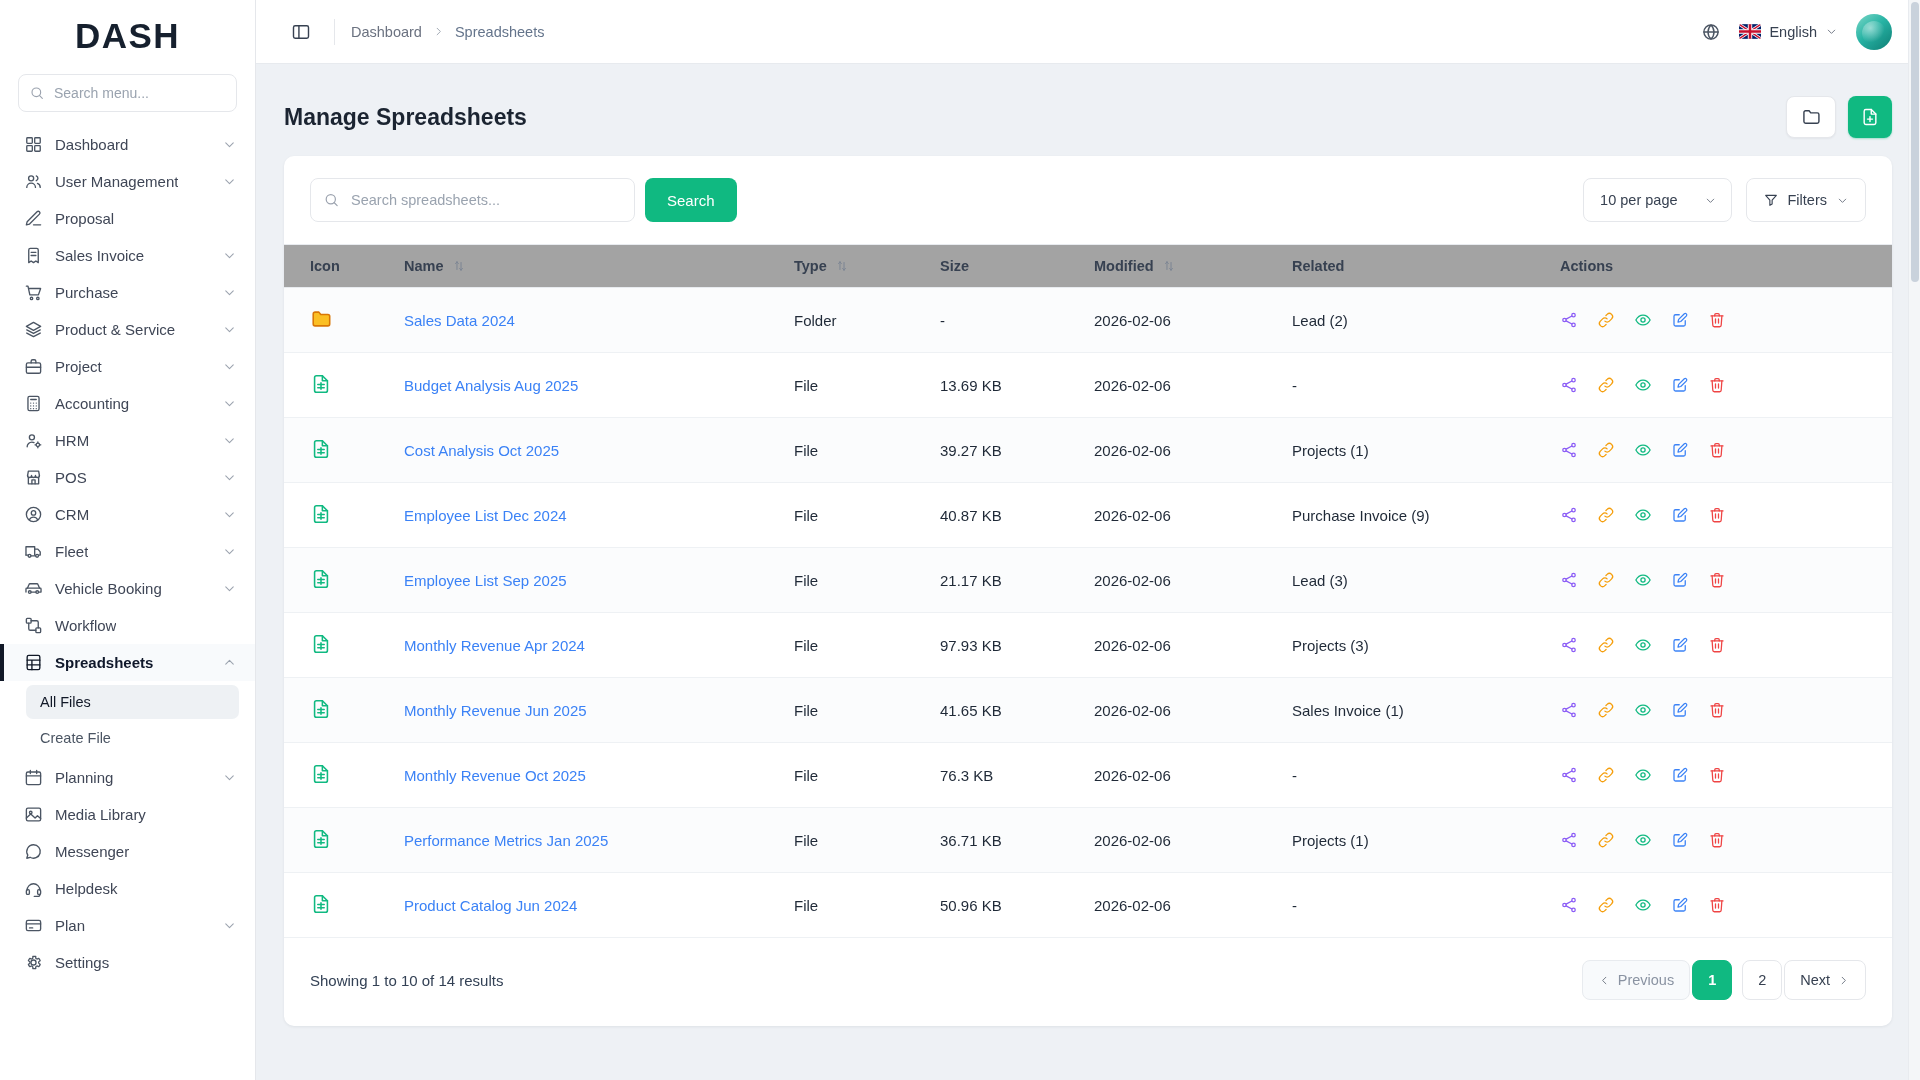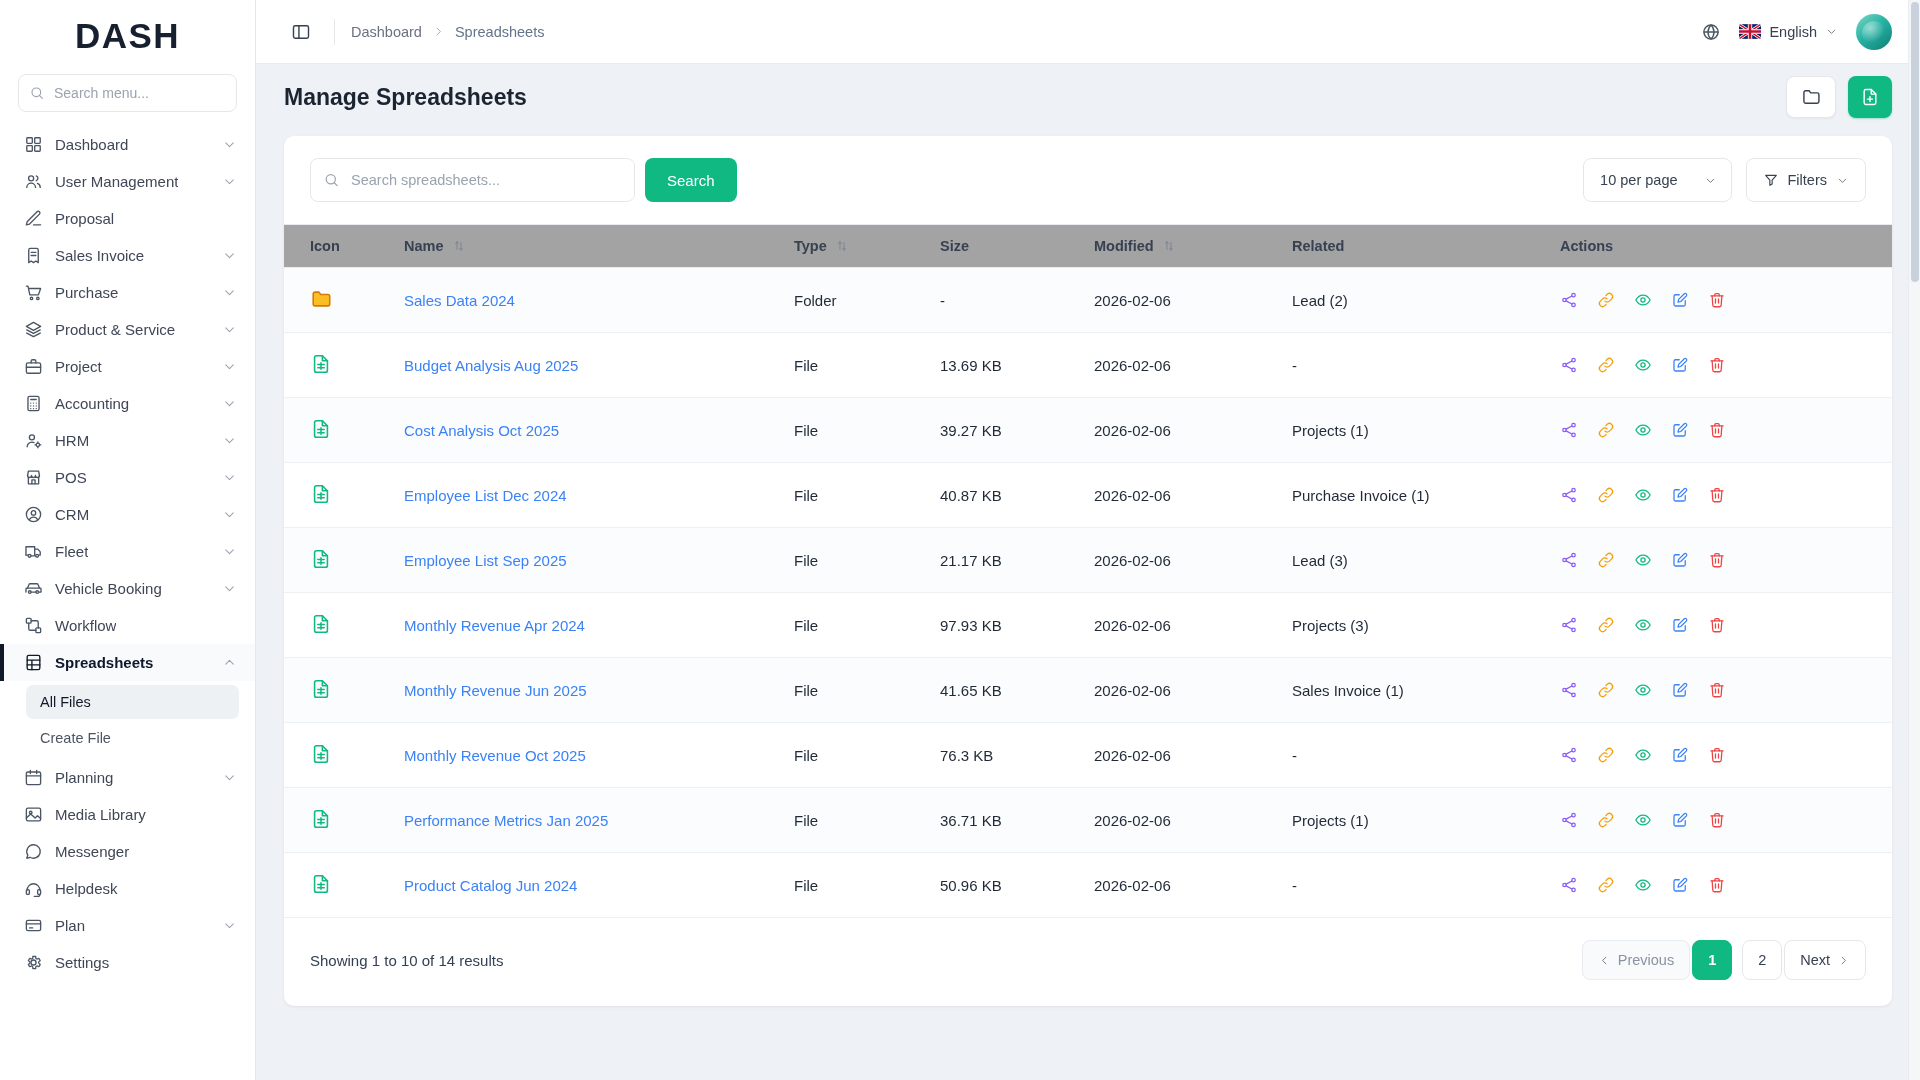--- a/index.html
+++ b/index.html
@@ -42,21 +42,21 @@
   .crumb-sep{width:13px;height:13px;color:#9ca3af}
   .topbar-right{margin-left:auto;display:flex;align-items:center;gap:18px}
   .globe{width:20px;height:20px;color:#4b5563;cursor:pointer}
   .lang{display:flex;align-items:center;gap:8px;cursor:pointer;font-size:14.5px;color:#374151}
   .flag{width:22px;height:15px;border-radius:2.5px;overflow:hidden}
   .chev{width:13px;height:13px;color:#6b7280}
   .avatar{width:36px;height:36px;border-radius:50%;background:linear-gradient(140deg,#7dd8c8 0%,#27b3a4 45%,#0e7d74 100%);cursor:pointer;position:relative;overflow:hidden;flex:none}
   .avatar::after{content:"";position:absolute;left:6px;top:7px;width:24px;height:24px;border-radius:50%;background:radial-gradient(circle at 35% 30%, rgba(255,255,255,.5), rgba(255,255,255,0) 62%)}
 
   
-  .content{flex:1;padding:12px 28px;overflow:hidden}
+  .content{flex:1;padding:32px 28px;overflow:hidden}
   .page-head{display:flex;align-items:center;justify-content:space-between}
   .page-title{font-size:23px;font-weight:700;color:#1b2431}
   .page-actions{display:flex;gap:12px}
   .btn-icon-white{width:50px;height:42px;background:#fff;border:1px solid #e5e7eb;border-radius:8px;display:flex;align-items:center;justify-content:center;color:#374151;cursor:pointer;box-shadow:0 1px 2px rgba(16,24,40,.05)}
   .btn-icon-green{width:44px;height:42px;background:#10b981;border:none;border-radius:8px;display:flex;align-items:center;justify-content:center;color:#fff;cursor:pointer;box-shadow:0 1px 2px rgba(16,185,129,.35)}
   .btn-icon-white .glyph,.btn-icon-green .glyph{width:20px;height:20px}
 
   .card{margin-top:18px;background:#fff;border-radius:10px;box-shadow:0 1px 3px rgba(16,24,40,.07);overflow:hidden}
   .toolbar{display:flex;align-items:center;justify-content:space-between;padding:22px 26px}
   .search-group{display:flex;align-items:center;gap:10px}
@@ -748,21 +748,21 @@
               <tr>
                 <td><span class="row-icon file" data-icon="file-spreadsheet"><svg viewBox="0 0 24 24" fill="none" stroke="currentColor" stroke-width="1.7" stroke-linecap="round" stroke-linejoin="round">
                       <path d="M13.5 3H7a2 2 0 00-2 2v14a2 2 0 002 2h10a2 2 0 002-2V8.5L13.5 3z"></path>
                       <path d="M13.5 3v5.5H19"></path>
                       <path d="M8.5 12.5h7M8.5 16h7M12 10.8v7"></path>
                     </svg></span></td>
                 <td><a href="#" class="name-link">Employee List Dec 2024</a></td>
                 <td>File</td>
                 <td>40.87 KB</td>
                 <td>2026-02-06</td>
-                <td>Purchase Invoice (1)</td>
+                <td>Purchase Invoice (9)</td>
                 <td>
                   <div class="actions">
                     <span class="action" style="color:#8b5cf6" data-icon="share">
                       <svg viewBox="0 0 24 24" fill="none" stroke="currentColor" stroke-width="1.7" stroke-linecap="round" stroke-linejoin="round">
                         <circle cx="18" cy="5.5" r="2.3"></circle>
                         <circle cx="6" cy="12" r="2.3"></circle>
                         <circle cx="18" cy="18.5" r="2.3"></circle>
                         <path d="M8.1 10.9l7.8-4.3M8.1 13.1l7.8 4.3"></path>
                       </svg>
                     </span>

